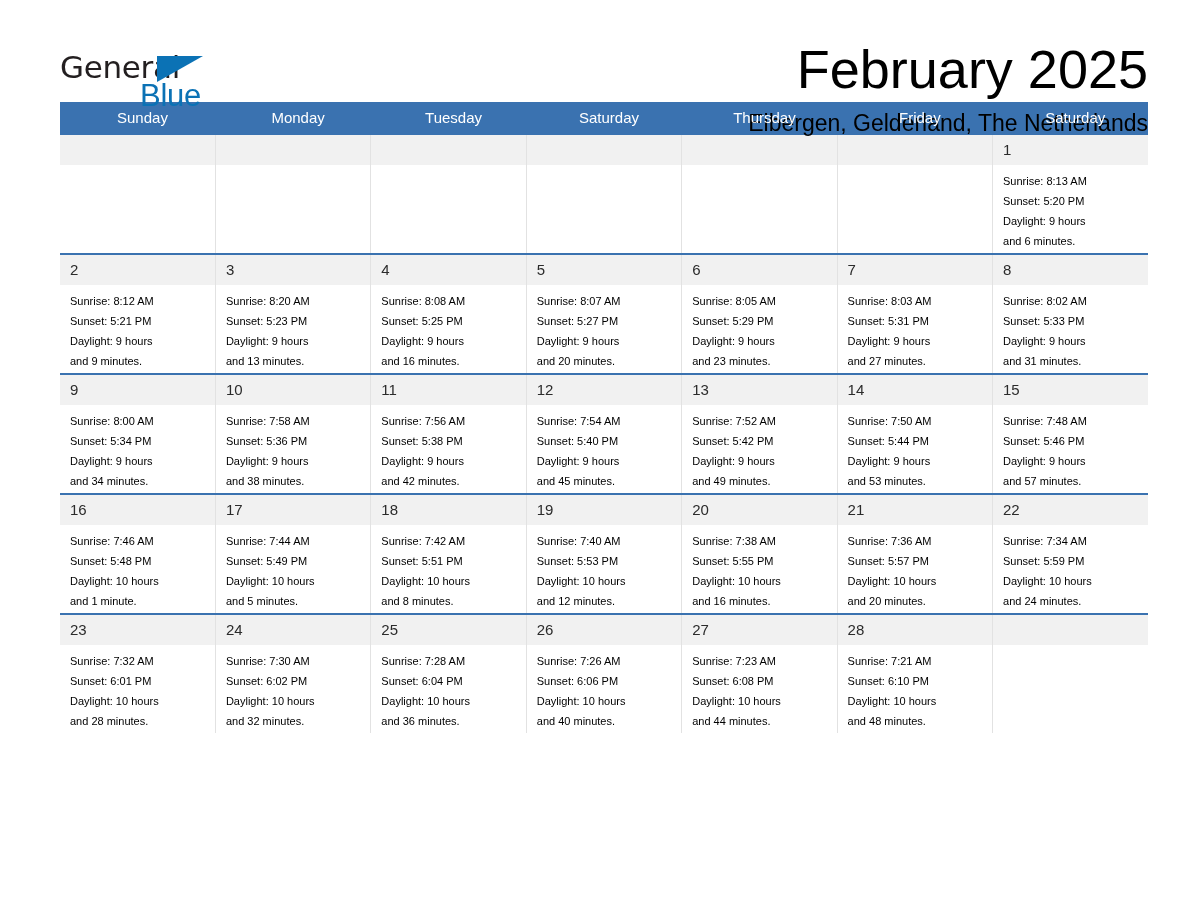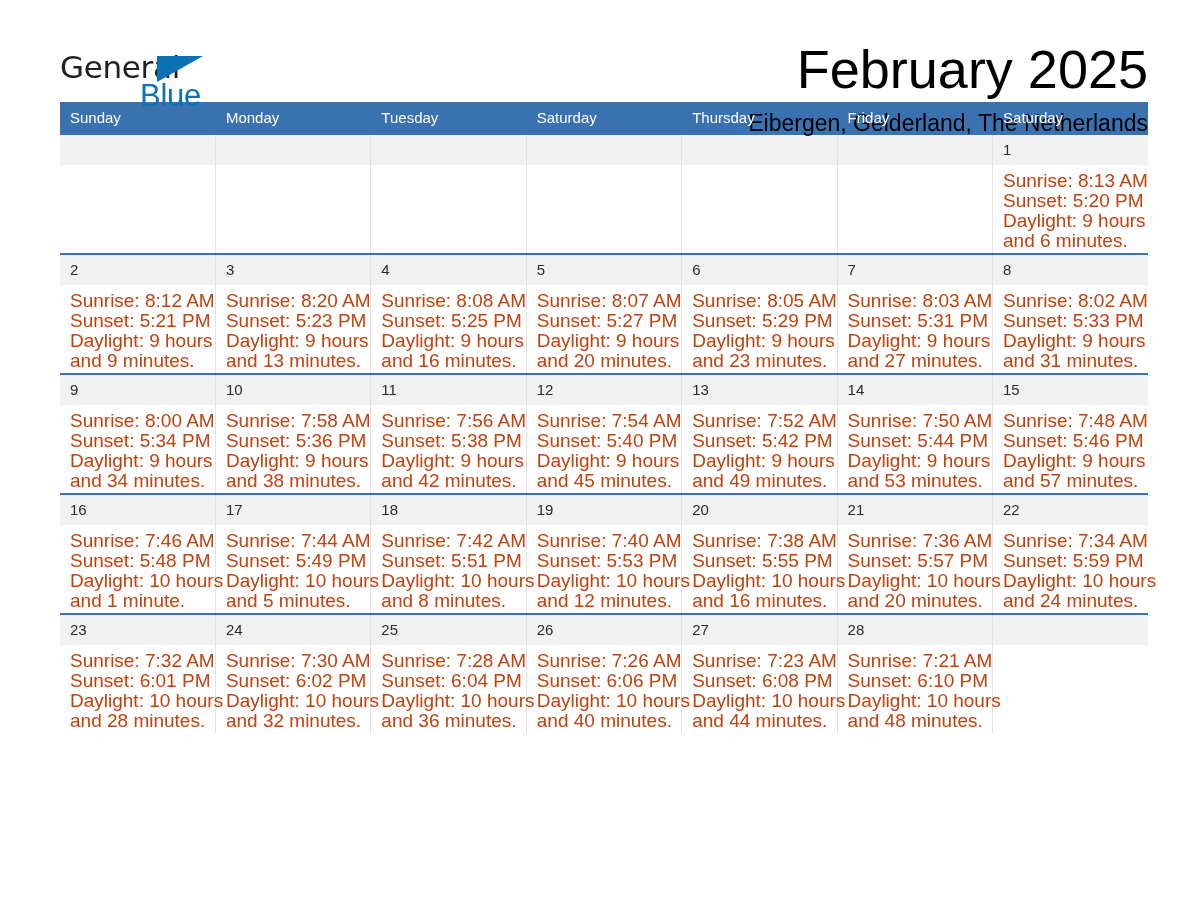--- a/index.html
+++ b/index.html
@@ -113,36 +113,36 @@
 
   .week-row td {
     vertical-align: top;
     padding: 0;
     border-top: 2px solid #3a72b0;
     border-right: 1px solid #e2e2e2;
     background: #ffffff;
     height: 118px;
   }
   .week-row td:last-child { border-right: none; }
-  .head-row th { border-right: 1px solid #3a72b0; }
+  .head-row th { border-right: 1px solid #3a72b0; text-align: center; }
 
   .daynum {
     background: #f1f1f1;
     font-size: 15px;
     line-height: 17px;
     color: #2b2b2b;
     padding: 6px 0 7px 10px;
     height: 17px;
   }
   .daynum.blank { color: transparent; }
   .cell-body {
     padding: 6px 8px 0 10px;
-    font-size: 19px;
+    font-size: 11px;
     line-height: 20px;
-    color: #c2410c;
+    color: #000000;
   }
   .cell-body div { white-space: nowrap; }
   .cell-empty .daynum { background: #f1f1f1; }
 </style>
 </head>
 <body>
 
 <div class="page">
 
   <div class="top-bar">

